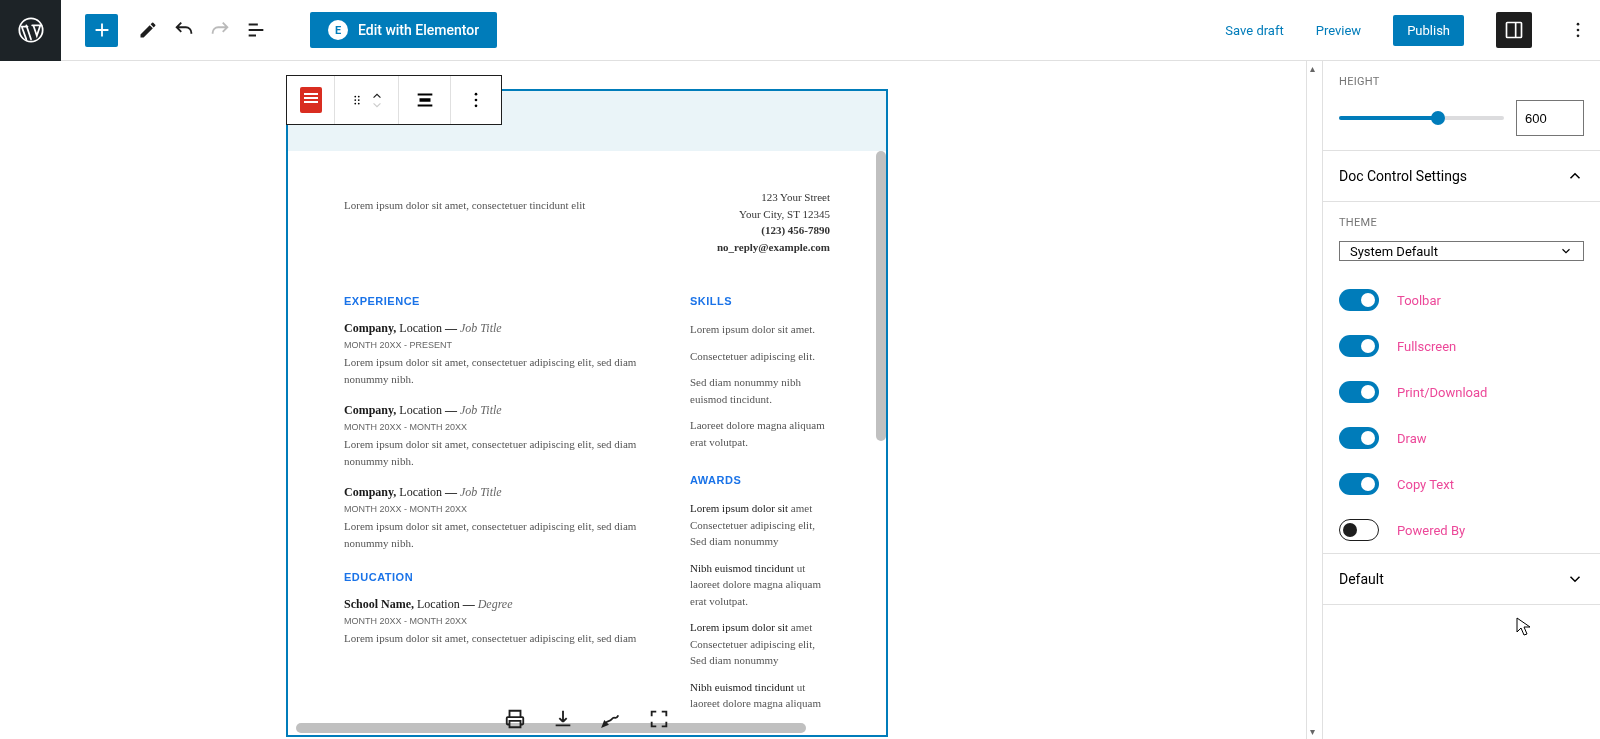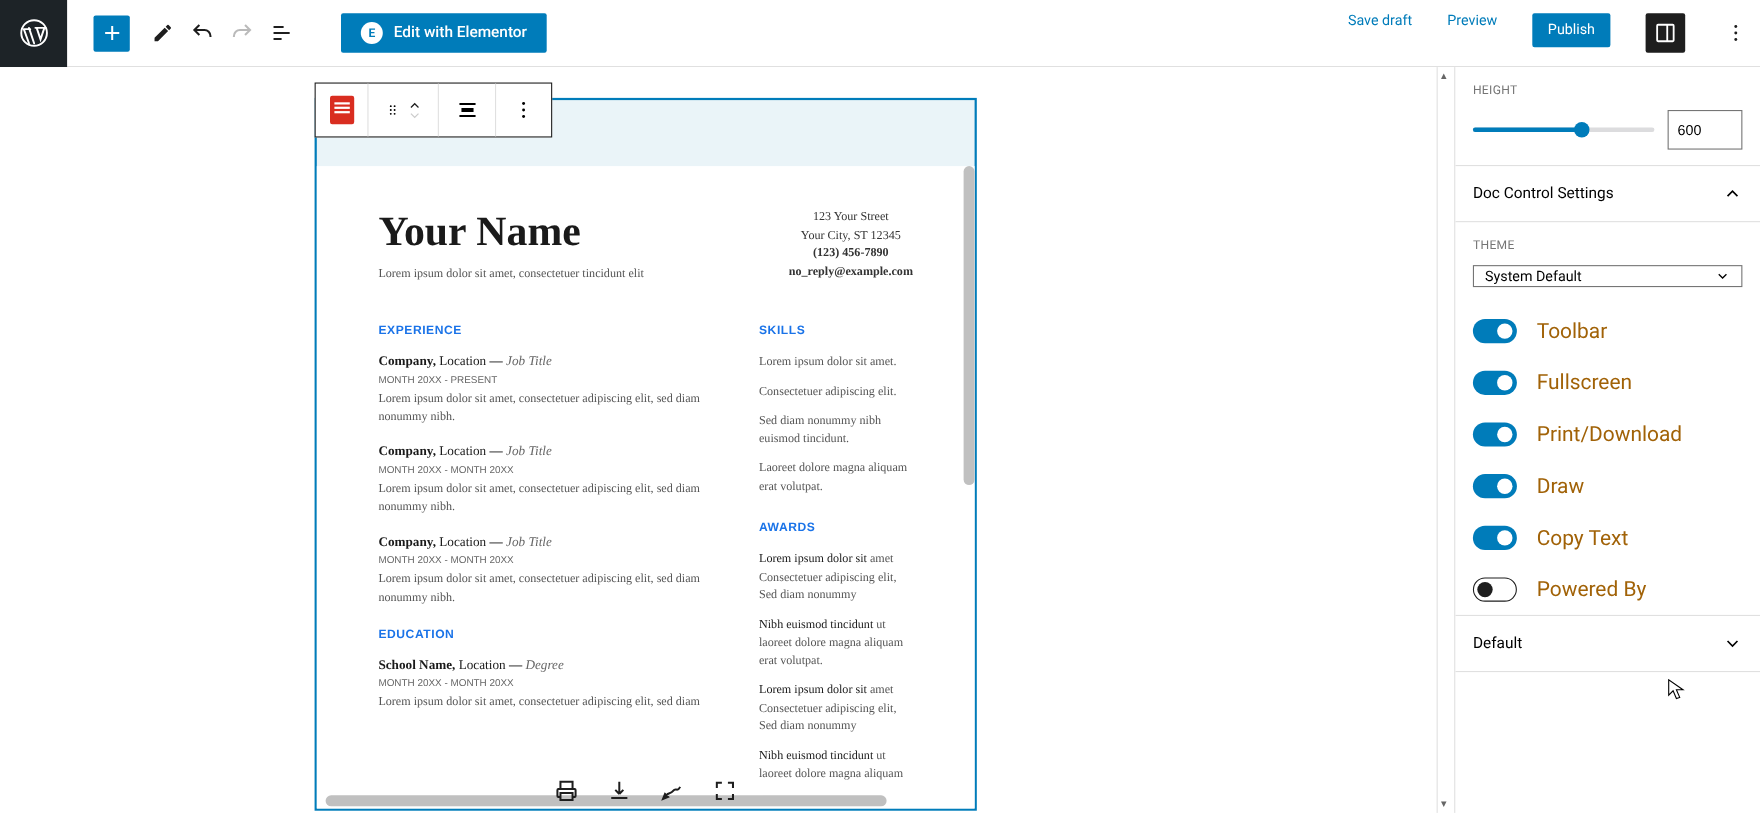--- a/index.html
+++ b/index.html
@@ -7,21 +7,21 @@
 
 
 .topbar { display: flex; align-items: center; height: 61px; border-bottom: 1px solid #e0e0e0; background: #fff; }
 .wp-logo { width: 61px; height: 61px; background: #1d2327; display: flex; align-items: center; justify-content: center; color: #fff; }
 .wp-logo svg { width: 28px; height: 28px; }
 .add-btn { width: 33px; height: 33px; background: #007cba; color: #fff; border-radius: 2px; display: flex; align-items: center; justify-content: center; margin-left: 24px; cursor: pointer; }
 .top-icon { width: 36px; height: 36px; display: flex; align-items: center; justify-content: center; cursor: pointer; color: #1e1e1e; }
 .top-icon.disabled { opacity: 0.3; }
 .elementor-btn { display: flex; align-items: center; gap: 10px; background: #007cba; color: #fff; padding: 0 18px; height: 36px; border-radius: 2px; margin-left: 36px; cursor: pointer; font-size: 14px; font-weight: 500; }
 .elementor-circle { width: 20px; height: 20px; background: #fff; border-radius: 50%; display: flex; align-items: center; justify-content: center; color: #007cba; font-size: 11px; font-weight: bold; }
-.top-right { margin-left: auto; display: flex; align-items: flex-start; gap: 32px; padding-right: 8px; }
+.top-right { margin-left: auto; display: flex; align-items: center; gap: 32px; padding-right: 8px; }
 .link-blue { color: #007cba; cursor: pointer; font-size: 13px; }
 .publish-btn { background: #007cba; color: #fff; padding: 8px 14px; border-radius: 2px; cursor: pointer; font-size: 13px; }
 .panel-btn { width: 36px; height: 36px; background: #1e1e1e; border-radius: 2px; display: flex; align-items: center; justify-content: center; color: #fff; cursor: pointer; }
 .more-btn { width: 28px; height: 36px; display: flex; align-items: center; justify-content: center; cursor: pointer; color: #1e1e1e; }
 
 
 .main { display: flex; height: calc(739px - 61px); }
 .canvas { flex: 1; position: relative; background: #fff; overflow: hidden; }
 .sidebar-right { width: 278px; border-left: 1px solid #e0e0e0; background: #fff; overflow-y: auto; position: relative; }
 
@@ -38,21 +38,21 @@
 .move-arrows { display: flex; flex-direction: column; gap: 1px; color: #1e1e1e; }
 
 
 .doc-wrap { position: absolute; top: 28px; left: 286px; width: 602px; height: 648px; border: 2px solid #007cba; background: #eaf4f8; padding-top: 60px; }
 .doc-inner { position: relative; width: 100%; height: 100%; background: #fff; }
 .doc-scroll { position: absolute; top: 0; right: 0; width: 10px; background: #c0c0c0; border-radius: 5px; height: 290px; }
 .doc-content { padding: 38px 56px 0 56px; font-family: Georgia, "Times New Roman", serif; color: #333; height: 100%; overflow: hidden; }
 .doc-header { display: flex; justify-content: space-between; margin-bottom: 40px; }
 .name { font-size: 38px; font-weight: 700; color: #1a1a1a; font-family: Georgia, serif; }
 .tagline { font-size: 11px; color: #555; margin-top: 10px; }
-.contact { font-size: 11px; line-height: 1.5; text-align: center; }
+.contact { font-size: 11px; line-height: 1.5; text-align: right; }
 .contact .bold { font-weight: 700; }
 .doc-cols { display: flex; gap: 36px; }
 .col-l { width: 310px; }
 .col-r { flex: 1; }
 .sec-title { color: #1a73e8; font-size: 11px; font-weight: 700; letter-spacing: 0.5px; margin-bottom: 14px; font-family: Arial, sans-serif; }
 .job { margin-bottom: 16px; }
 .job-title { font-size: 12px; font-weight: 700; color: #1a1a1a; }
 .job-title .loc { font-weight: 400; }
 .job-title .role { font-style: italic; font-weight: 400; color: #666; text-align: center; }
 .job-date { font-size: 9px; color: #666; margin: 4px 0; font-family: Arial, sans-serif; }
@@ -83,21 +83,21 @@
 .slider-thumb { position: absolute; top: -5px; width: 14px; height: 14px; background: #007cba; border-radius: 50%; left: calc(60% - 7px); }
 .num-input { width: 68px; height: 36px; border: 1px solid #757575; padding: 0 8px; font-size: 13px; }
 .panel-head { display: flex; justify-content: space-between; align-items: center; padding: 16px; border-bottom: 1px solid #e0e0e0; cursor: pointer; font-size: 14px; }
 .panel-body { padding: 14px 16px 0 16px; }
 .select-ctrl { width: 100%; height: 20px; border: 1px solid #757575; padding: 0 10px; display: flex; align-items: center; justify-content: space-between; font-size: 13px; margin-bottom: 16px; background: #fff; }
 .toggle-row { display: flex; align-items: center; gap: 18px; padding: 12px 0; }
 .toggle { width: 40px; height: 22px; border-radius: 11px; background: #007cba; position: relative; cursor: pointer; }
 .toggle.off { background: #fff; border: 1px solid #1e1e1e; }
 .toggle-knob { width: 14px; height: 14px; border-radius: 50%; background: #fff; position: absolute; top: 4px; right: 4px; }
 .toggle.off .toggle-knob { background: #1e1e1e; left: 3px; right: auto; top: 3px; }
-.toggle-label { font-size: 19px; color: #a16207; }
+.toggle-label { font-size: 13px; color: #ec4899; }
 .cursor-ptr { position: absolute; left: 1516px; top: 617px; font-size: 16px; pointer-events: none; }
 </style>
 </head>
 <body>
 
 <div class="topbar">
   <div class="wp-logo">
     <svg viewBox="0 0 24 24" fill="none" stroke="currentColor" stroke-width="1.5">
         <circle cx="12" cy="12" r="10"></circle>
         <path d="M4 9l4 11M8 8l4 12M14 8l3 9 3-9M4 9h5M13 8h8" stroke-linecap="round"></path>
@@ -154,21 +154,20 @@
 
 <div class="main">
   <div class="canvas">
 
     <div class="doc-wrap">
       <div class="doc-inner">
         <div class="doc-scroll"></div>
         <div class="doc-content">
           <div class="doc-header">
             <div>
-              <div class="name">Your Name</div>
               <div class="tagline">Lorem ipsum dolor sit amet, consectetuer tincidunt elit</div>
             </div>
             <div class="contact">
               <div>123 Your Street</div>
               <div>Your City, ST 12345</div>
               <div class="bold">(123) 456-7890</div>
               <div class="bold">no_reply@example.com</div>
             </div>
           </div>
           <div class="doc-cols">

